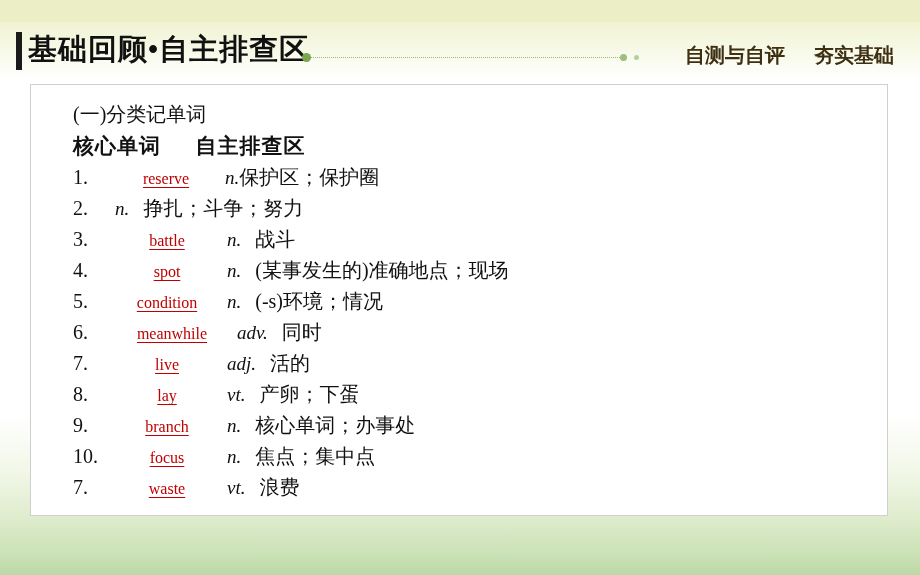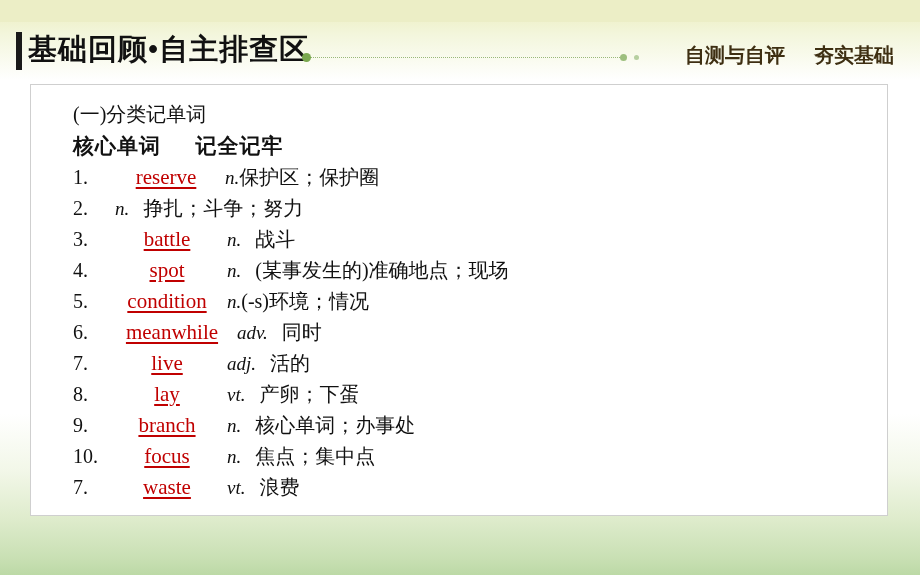--- a/index.html
+++ b/index.html
@@ -123,21 +123,21 @@
     white-space: nowrap;
   }
   .v-num {
     font-size: 20px;
     color: #111111;
     width: 38px;
     text-align: left;
   }
   .v-word {
     color: #c00000;
-    font-size: 21px;
+    font-size: 16px;
     text-decoration: underline;
     text-underline-offset: 3px;
     display: inline-block;
     text-align: center;
     box-sizing: border-box;
   }
   .v-pos {
     font-style: italic;
     font-size: 19px;
     color: #111111;
@@ -169,21 +169,21 @@
       <span class="hr-item">夯实基础</span>
     </div>
   </div>
 
   <div class="content-box">
     <div class="content-inner">
       <div class="line-sub">(一)分类记单词</div>
       <div class="line-head">
         <span>核心单词</span>
         <span class="head-gap"></span>
-        <span>记全记牢</span>
+        <span>自主排查区</span>
       </div>
       <div class="vocab-list" id="vocab-list">
           <div class="vocab-row">
             <span class="v-num">1.</span>
             <span class="v-word" style="width: 110px;">reserve</span>
             <span class="v-pos">n.</span>
             <span class="v-def" style="">保护区；保护圈</span>
           </div>
           <div class="vocab-row">
             <span class="v-num">2.</span>
@@ -199,21 +199,21 @@
           <div class="vocab-row">
             <span class="v-num">4.</span>
             <span class="v-word" style="width: 112px;">spot</span>
             <span class="v-pos">n.</span>
             <span class="v-def" style="margin-left: 14px;">(某事发生的)准确地点；现场</span>
           </div>
           <div class="vocab-row">
             <span class="v-num">5.</span>
             <span class="v-word" style="width: 112px;">condition</span>
             <span class="v-pos">n.</span>
-            <span class="v-def" style=" text-align: center;">(-s)环境；情况</span>
+            <span class="v-def" style="margin-left: 14px; text-align: center;">(-s)环境；情况</span>
           </div>
           <div class="vocab-row">
             <span class="v-num">6.</span>
             <span class="v-word" style="width: 122px;">meanwhile</span>
             <span class="v-pos">adv.</span>
             <span class="v-def" style="margin-left: 14px;">同时</span>
           </div>
           <div class="vocab-row">
             <span class="v-num">7.</span>
             <span class="v-word" style="width: 112px;">live</span>

